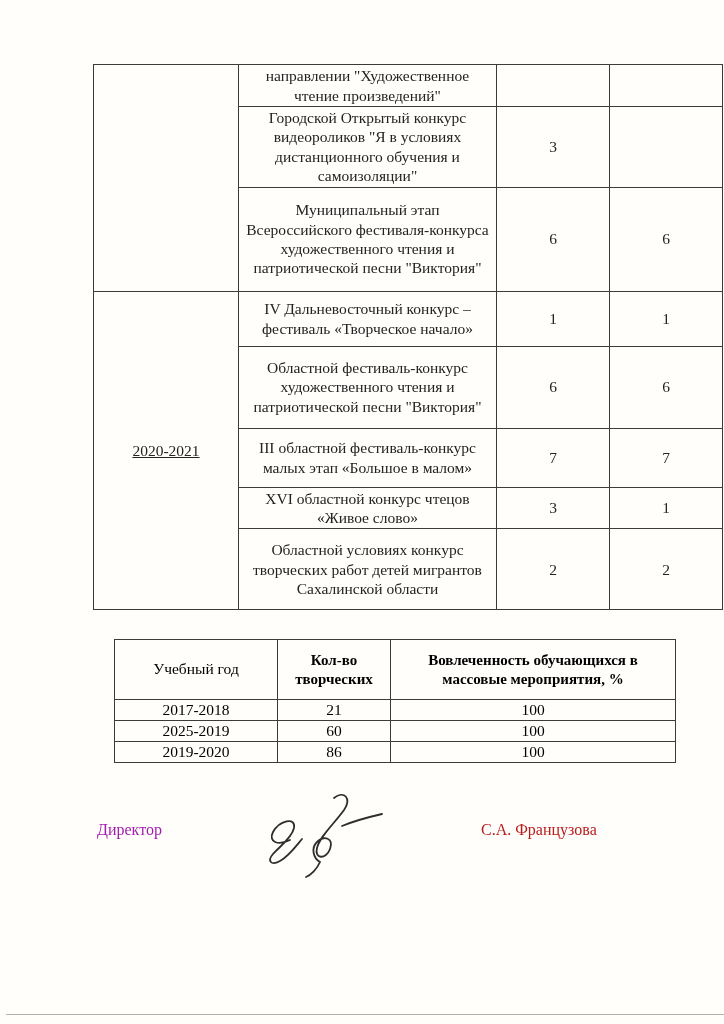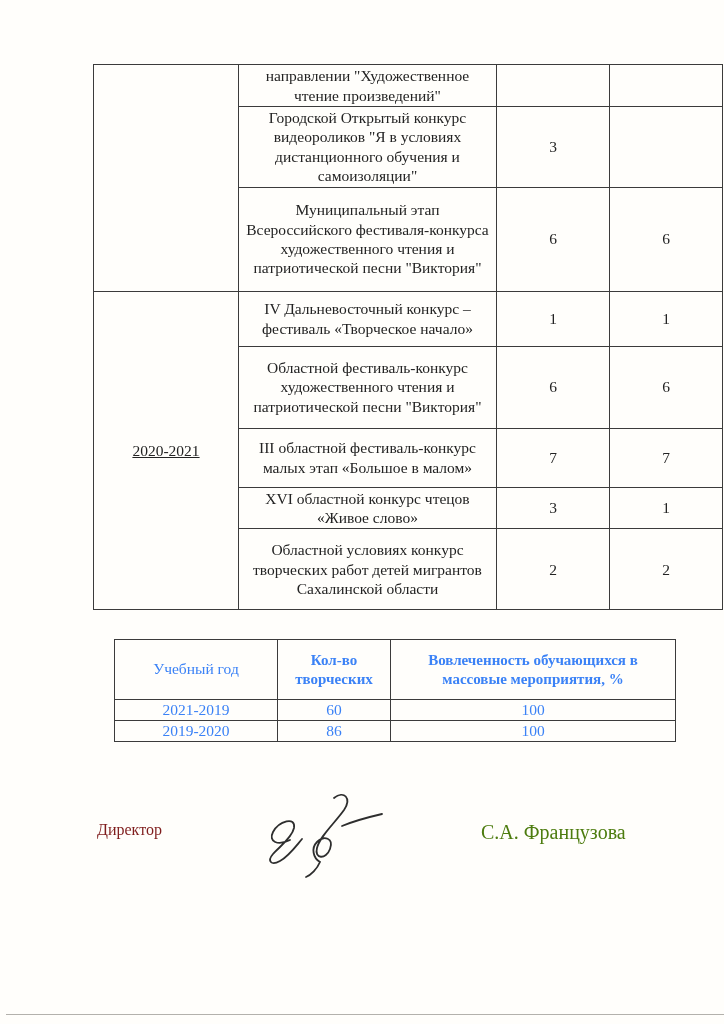--- a/index.html
+++ b/index.html
@@ -40,41 +40,41 @@
     left: 114px; top: 639px;
     width: 528px;
   }
   .part-table td {
     border: 1px solid #3b3b3b;
     text-align: center;
     vertical-align: middle;
     font-size: 15.5px;
     line-height: 1.22;
     padding: 0 6px;
-    color: #3b82f6;
+    color: #000000;
   }
   .part-table .hdr-row td { height: 59px; }
   .part-table .bold { font-weight: bold; font-size: 15px; }
   .pcol-1 { width: 150px; }
   .pcol-2 { width: 100px; }
   .pcol-3 { width: 272px; }
   .data-row td { height: 20px; }
 
   
   .sig-role {
     position: absolute;
     left: 97px; top: 821px;
     font-size: 16px;
-    color: #7f1d1d;
+    color: #a21caf;
   }
   .sig-name {
     position: absolute;
     left: 481px; top: 821px;
-    font-size: 20px;
-    color: #4d7c0f;
+    font-size: 16px;
+    color: #b91c1c;
   }
   .sig-mark {
     position: absolute;
     left: 256px; top: 790px;
     width: 130px; height: 90px;
   }
 
   
   .scan-edge {
     position: absolute;
@@ -136,21 +136,26 @@
     </table>
 
   <table class="part-table">
     <tbody>
         <tr class="hdr-row">
       <td class="pcol-1">Учебный год</td>
       <td class="pcol-2 bold">Кол-во творческих</td>
       <td class="pcol-3 bold">Вовлеченность обучающихся в массовые мероприятия, %</td>
     </tr>
     <tr class="data-row">
-      <td>2021-2019</td>
+      <td>2017-2018</td>
+      <td>21</td>
+      <td>100</td>
+    </tr>
+    <tr class="data-row">
+      <td>2025-2019</td>
       <td>60</td>
       <td>100</td>
     </tr>
     <tr class="data-row">
       <td>2019-2020</td>
       <td>86</td>
       <td>100</td>
     </tr>
   </tbody>
     </table>

